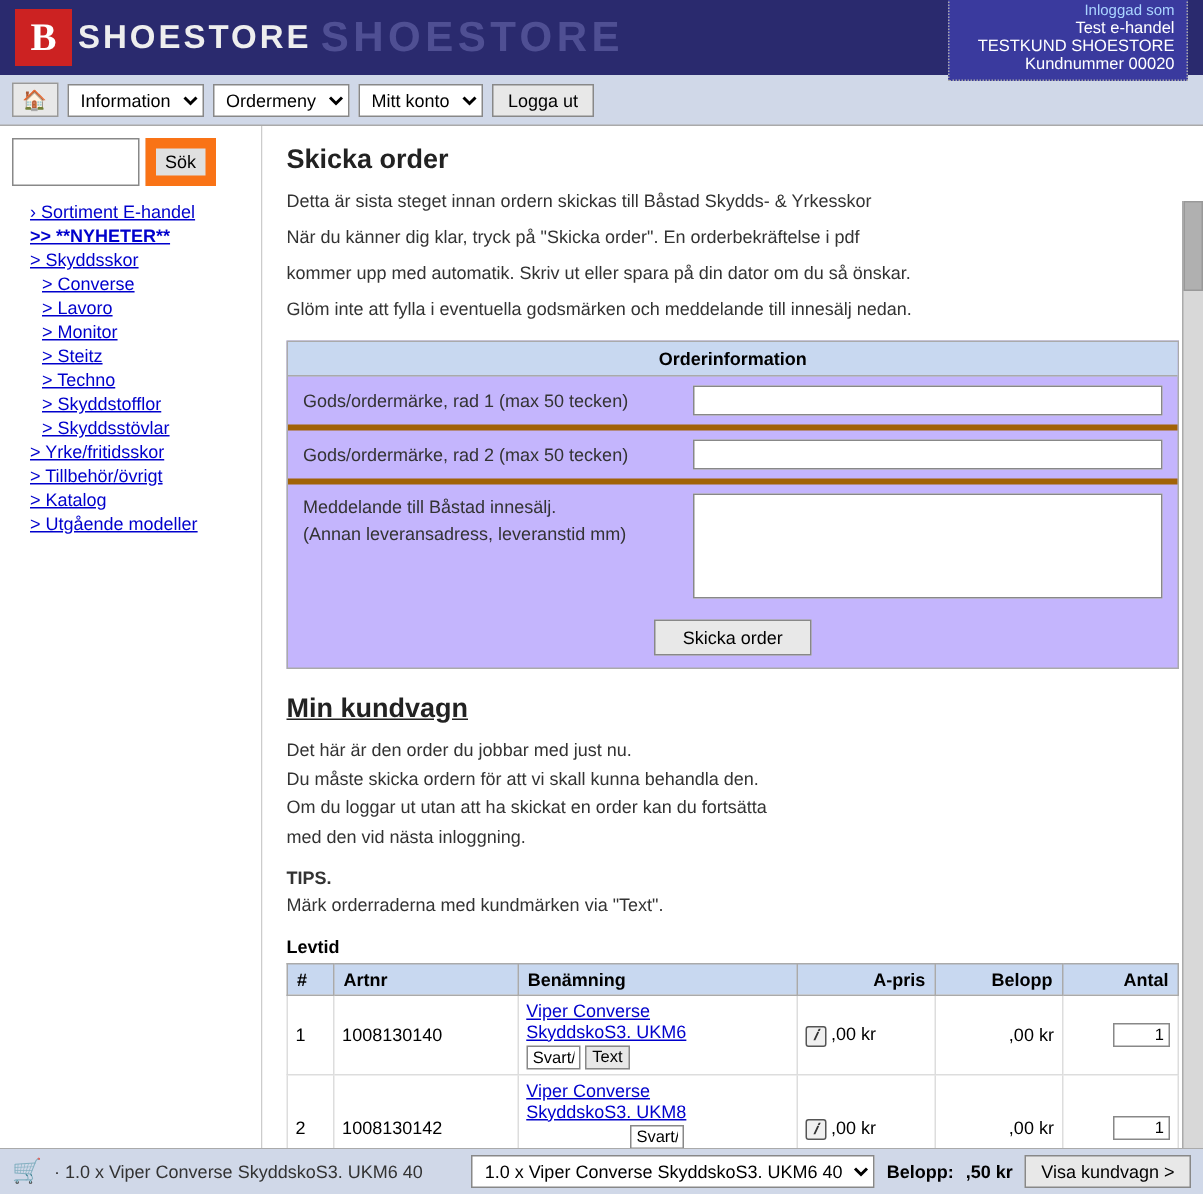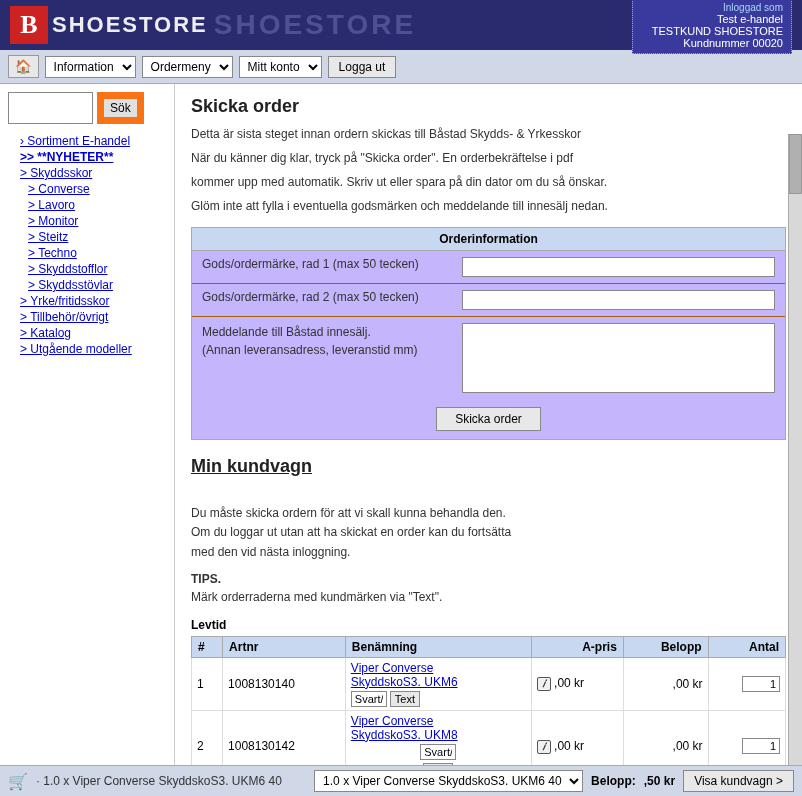--- a/index.html
+++ b/index.html
@@ -37,21 +37,21 @@
     
     #content { flex: 1; padding: 12px 16px; background: #fff; }
 
     
     .section-title { font-size: 18px; font-weight: bold; color: #222; margin-bottom: 8px; }
     .section-desc { font-size: 12px; color: #333; margin-bottom: 6px; line-height: 1.5; }
 
     
     .order-info-box { border: 1px solid #aaa; margin: 12px 0; background: #c4b5fd; }
     .order-info-header { background: #c8d8f0; text-align: center; padding: 4px; font-size: 12px; font-weight: bold; border-bottom: 1px solid #aaa; }
-    .order-form-row { display: flex; align-items: flex-start; padding: 6px 10px; border-bottom: 1px solid #a16207; }
+    .order-form-row { display: flex; align-items: center; padding: 6px 10px; border-bottom: 4px solid #a16207; }
     .order-form-label { width: 260px; font-size: 12px; color: #333; }
     .order-form-input { flex: 1; border: 1px solid #888; padding: 2px 4px; font-size: 12px; height: 20px; }
     .order-form-textarea-row { display: flex; padding: 6px 10px; }
     .order-form-textarea-label { width: 260px; font-size: 12px; color: #333; line-height: 1.5; }
     .order-form-textarea { flex: 1; border: 1px solid #888; padding: 2px 4px; font-size: 12px; height: 70px; resize: none; }
     .send-order-row { display: flex; justify-content: center; padding: 8px; }
     .send-order-btn { background: #e8e8e8; border: 1px solid #888; padding: 4px 18px; cursor: pointer; font-size: 12px; }
 
     
     .cart-title { font-size: 18px; font-weight: bold; color: #222; margin: 16px 0 8px 0; text-decoration: underline; }
@@ -172,21 +172,21 @@
         </div>
         <div class="send-order-row">
           <button class="send-order-btn">Skicka order</button>
         </div>
       </div>
     </div>
 
     <div>
       <div class="cart-title">Min kundvagn</div>
       <div class="cart-desc">
-        <br>
+        <span>Det här är den order du jobbar med just nu.</span><br>
         <span>Du måste skicka ordern för att vi skall kunna behandla den.</span><br>
         <span>Om du loggar ut utan att ha skickat en order kan du fortsätta</span><br>
         <span>med den vid nästa inloggning.</span>
       </div>
       <div class="tips-text">
         <span class="tips-label">TIPS.</span><br>
         <span>Märk orderraderna med kundmärken via "Text".</span>
       </div>
 
       <div class="levtid-label">Levtid</div>

